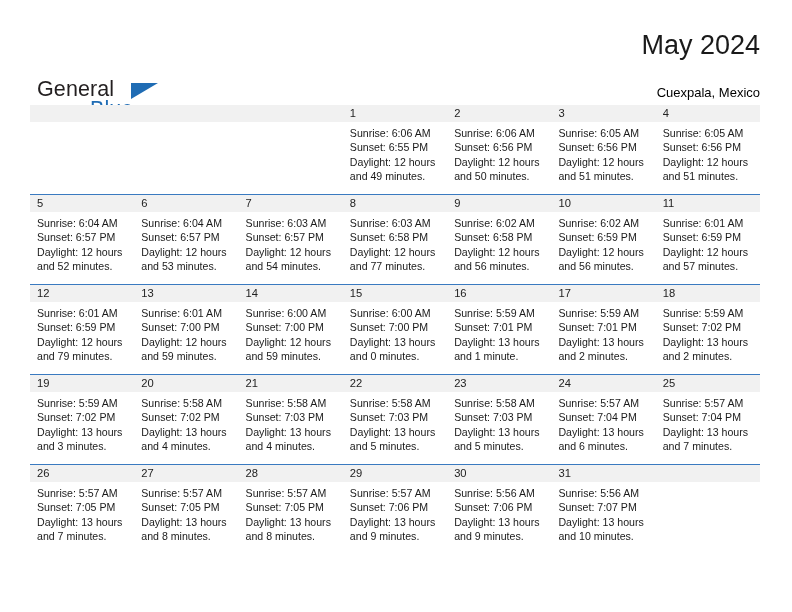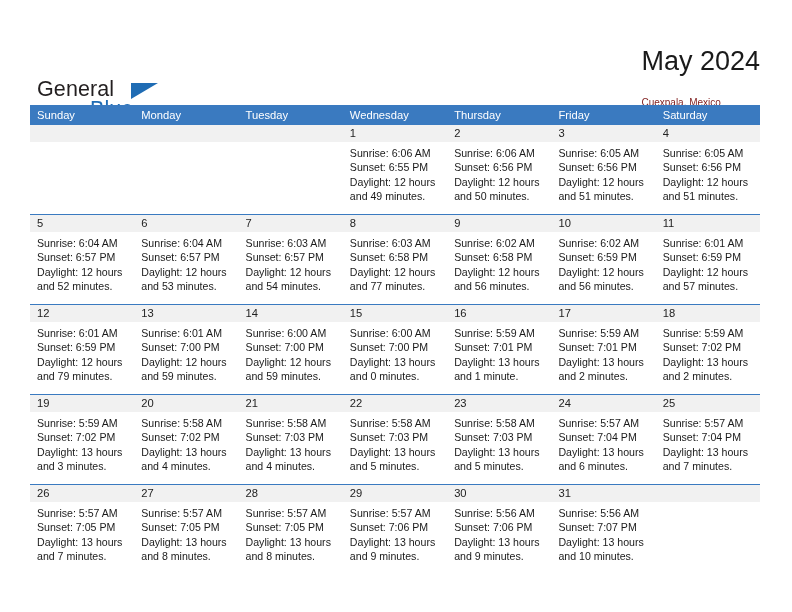--- a/index.html
+++ b/index.html
@@ -70,35 +70,35 @@
     left: 60px;
     top: 44px;
     width: 68px;
     height: 2px;
     background: #1f6cb4;
   }
 
   .titles {
     position: absolute;
     right: 0;
-    top: 16px;
-    text-align: left;
+    top: 0;
+    text-align: right;
   }
   .cal-title {
     font-size: 27px;
     color: #1a1a1a;
     line-height: 34px;
     white-space: nowrap;
     font-weight: normal;
   }
   .cal-subtitle {
-    font-size: 10px;
-    color: #7f1d1d;
+    font-size: 13px;
+    color: #000000;
     line-height: 22px;
-    margin-top: 14px;
+    margin-top: 20px;
     white-space: nowrap;
   }
 
   
   .calendar {
     position: absolute;
     left: 30px;
     top: 105px;
     width: 730px;
   }
@@ -173,29 +173,20 @@
     </div>
 
     <div class="titles">
       <div class="cal-title">May 2024</div>
       <div class="cal-subtitle">Cuexpala, Mexico</div>
     </div>
 
   </div>
 
   <div class="calendar">
-    <div class="weekdays">
-        <div class="weekday">Sunday</div>
-        <div class="weekday">Monday</div>
-        <div class="weekday">Tuesday</div>
-        <div class="weekday">Wednesday</div>
-        <div class="weekday">Thursday</div>
-        <div class="weekday">Friday</div>
-        <div class="weekday">Saturday</div>
-      </div>
     <div class="weeks">
         <div class="week">
           <div class="day empty">
             <div class="num-band"></div>
           </div>
           <div class="day empty">
             <div class="num-band"></div>
           </div>
           <div class="day empty">
             <div class="num-band"></div>

